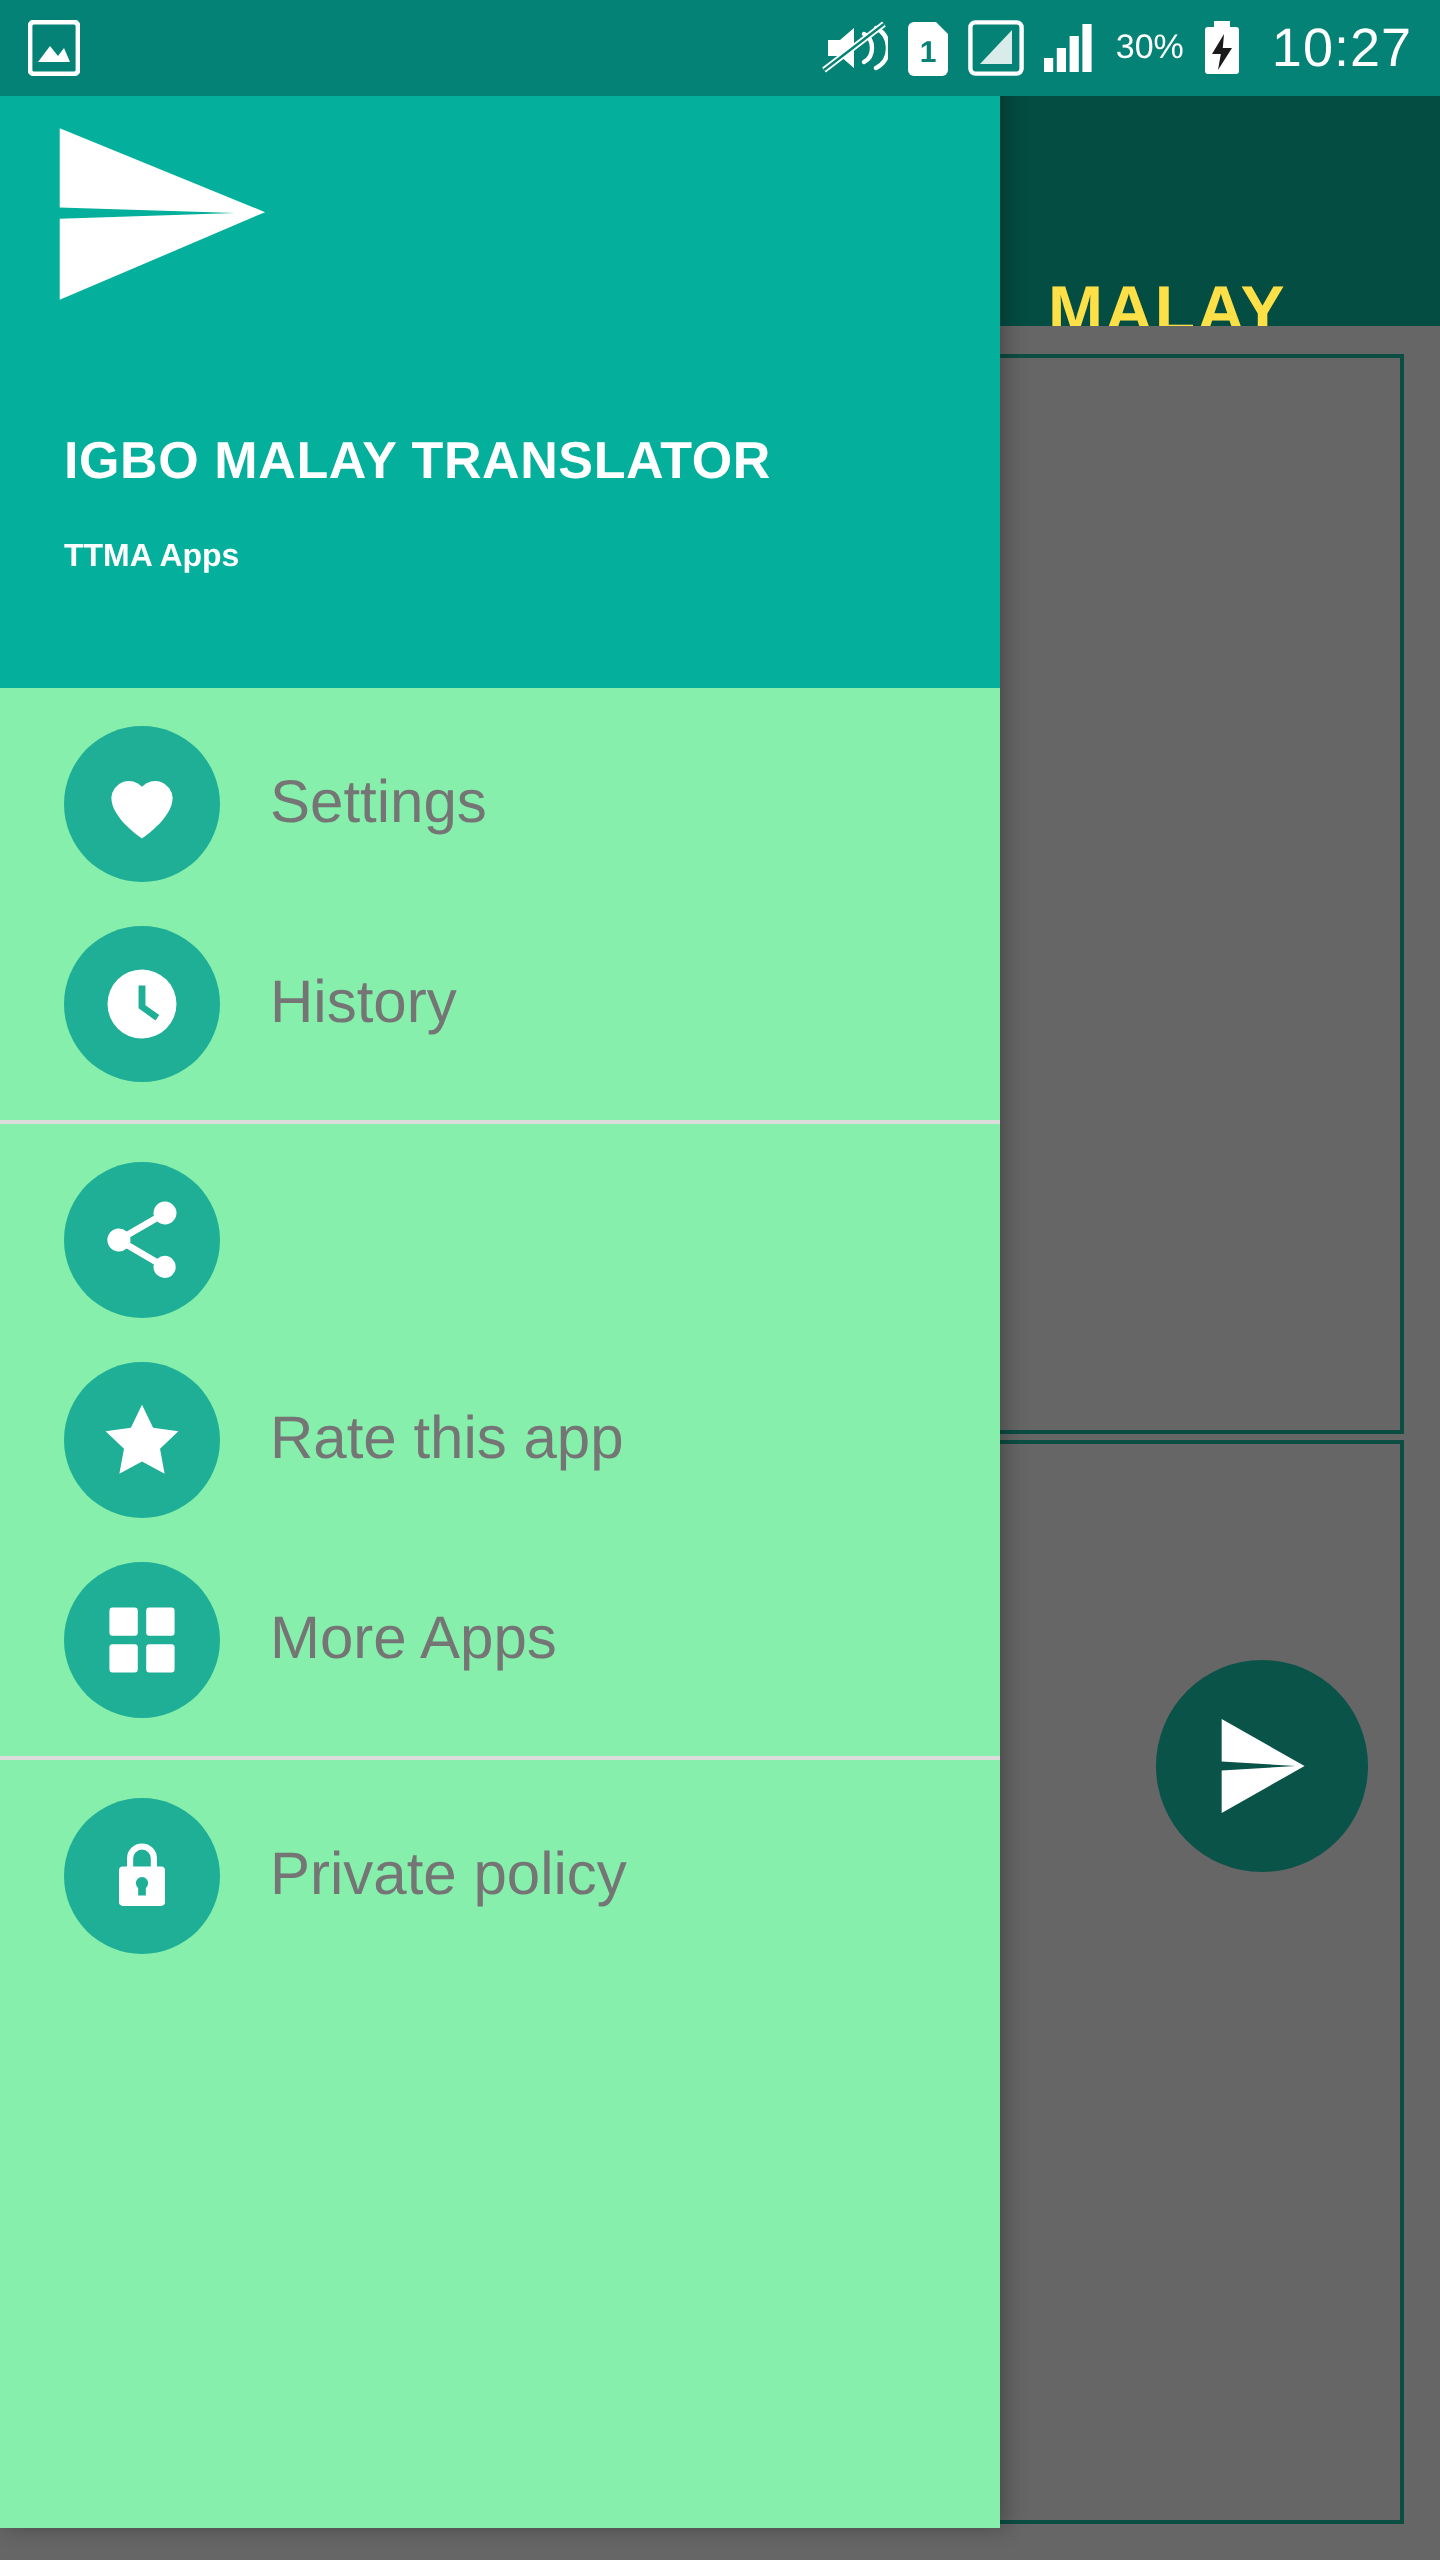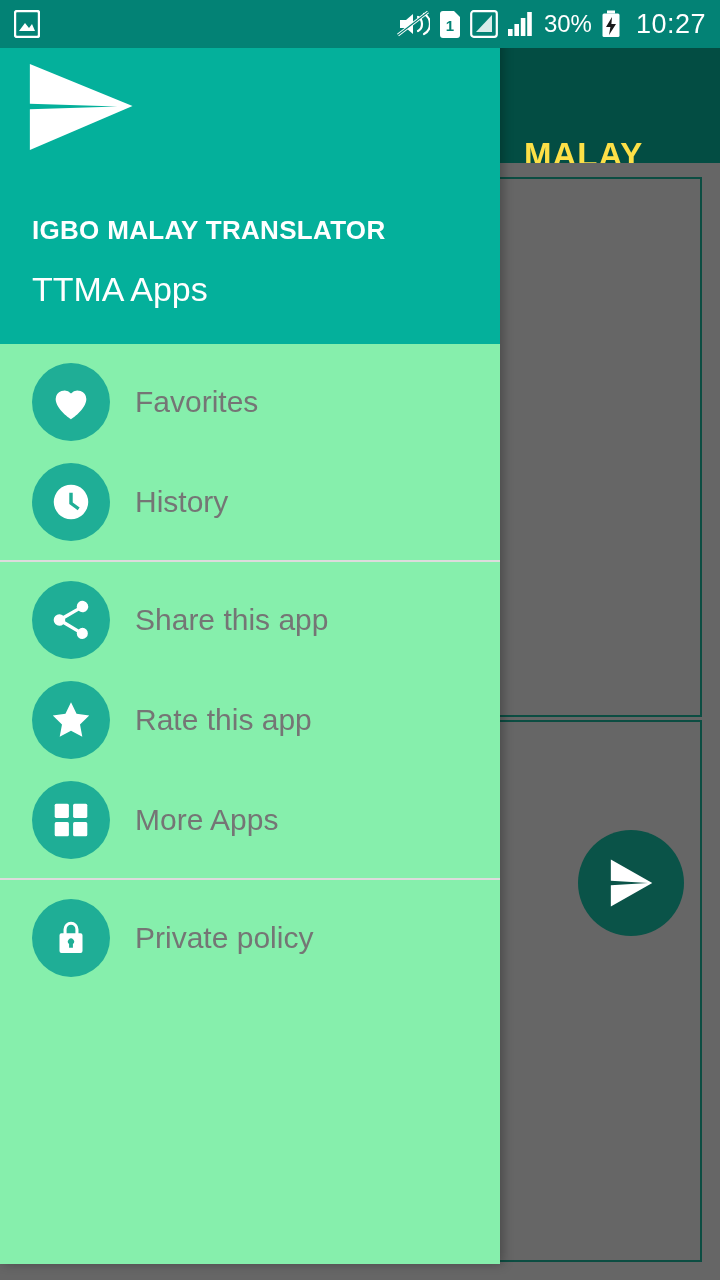--- a/index.html
+++ b/index.html
@@ -43,41 +43,41 @@
     position:absolute; left:0; top:0; width:720px; height:48px;
     background:#038275; color:#ffffff;
     display:flex; align-items:center; z-index:40;
   }
   #sb-left { display:flex; align-items:center; padding-left:14px; }
   #sb-right {
     margin-left:auto; display:flex; align-items:center;
     padding-right:14px; gap:9px;
   }
   .sb-icon { display:flex; align-items:center; }
-  #sb-battery-pct { font-size:24px; letter-spacing:0px; }
+  #sb-battery-pct { font-size:17px; letter-spacing:0px; }
   #sb-clock { font-size:27px; letter-spacing:0.5px; margin-left:6px; }
 
   
   #drawer {
     position:absolute; left:0; top:32px; width:500px; height:1232px;
     background:#86efac; z-index:30;
     box-shadow:3px 0 10px rgba(0,0,0,0.28);
   }
   #drawer-header {
     width:500px; height:312px; background:#04b09b;
     position:relative;
   }
   #drawer-logo { position:absolute; left:28px; top:30px; width:112px; height:90px; }
   #drawer-title {
     position:absolute; left:32px; top:183px;
     font-size:26px; font-weight:bold; color:#ffffff; letter-spacing:0.3px;
   }
   #drawer-subtitle {
     position:absolute; left:32px; top:238px;
-    font-size:34px; font-weight:normal; color:#ffffff;
+    font-size:16px; font-weight:bold; color:#ffffff;
   }
 
   .menu-group { padding:8px 0; }
   .menu-item {
     display:flex; align-items:center;
     height:100px; padding-left:32px;
     cursor:pointer;
   }
   .menu-icon {
     width:78px; height:78px; border-radius:50%;
@@ -184,42 +184,41 @@
       <div id="drawer-subtitle">TTMA Apps</div>
     </div>
 
     <div class="menu-group">
       <div class="menu-item">
         <span class="menu-icon">
           <svg viewBox="0 0 24 24">
               <path d="M12 21s-8-5.2-8-10.6A4.6 4.6 0 0 1 12 7.5 4.6 4.6 0 0 1 20 10.4C20 15.8 12 21 12 21z"></path>
             </svg>
         </span>
-        <span class="menu-label">Favorites</span>
+        <span class="menu-label">Settings</span>
       </div>
       <div class="menu-item">
         <span class="menu-icon">
           <svg viewBox="0 0 24 24">
               <path d="M12 3a9 9 0 1 0 0 18 9 9 0 0 0 0-18zm.9 4.2v5.1l3.6 2.6-1 1.4-4.4-3.2V7.2z"></path>
             </svg>
         </span>
         <span class="menu-label">History</span>
       </div>
     </div>
 
     <div class="divider"></div>
 
     <div class="menu-group">
       <div class="menu-item">
         <span class="menu-icon">
           <svg viewBox="0 0 24 24">
               <path d="M18 16.1a2.9 2.9 0 0 0-2 .8l-7.1-4.2a3 3 0 0 0 0-1.4L16 7.2a3 3 0 1 0-1-2.2 3 3 0 0 0 .1.7L8 9.8a3 3 0 1 0 0 4.4l7.1 4.2a2.9 2.9 0 0 0-.1.7 2.9 2.9 0 1 0 3-3z"></path>
             </svg>
         </span>
-        <span class="menu-label">Share this app</span>
       </div>
       <div class="menu-item">
         <span class="menu-icon">
           <svg viewBox="0 0 24 24">
               <path d="M12 2.8l2.9 6 6.6.9-4.8 4.6 1.2 6.5-5.9-3.2-5.9 3.2 1.2-6.5L2.5 9.7l6.6-.9z"></path>
             </svg>
         </span>
         <span class="menu-label">Rate this app</span>
       </div>
       <div class="menu-item">

